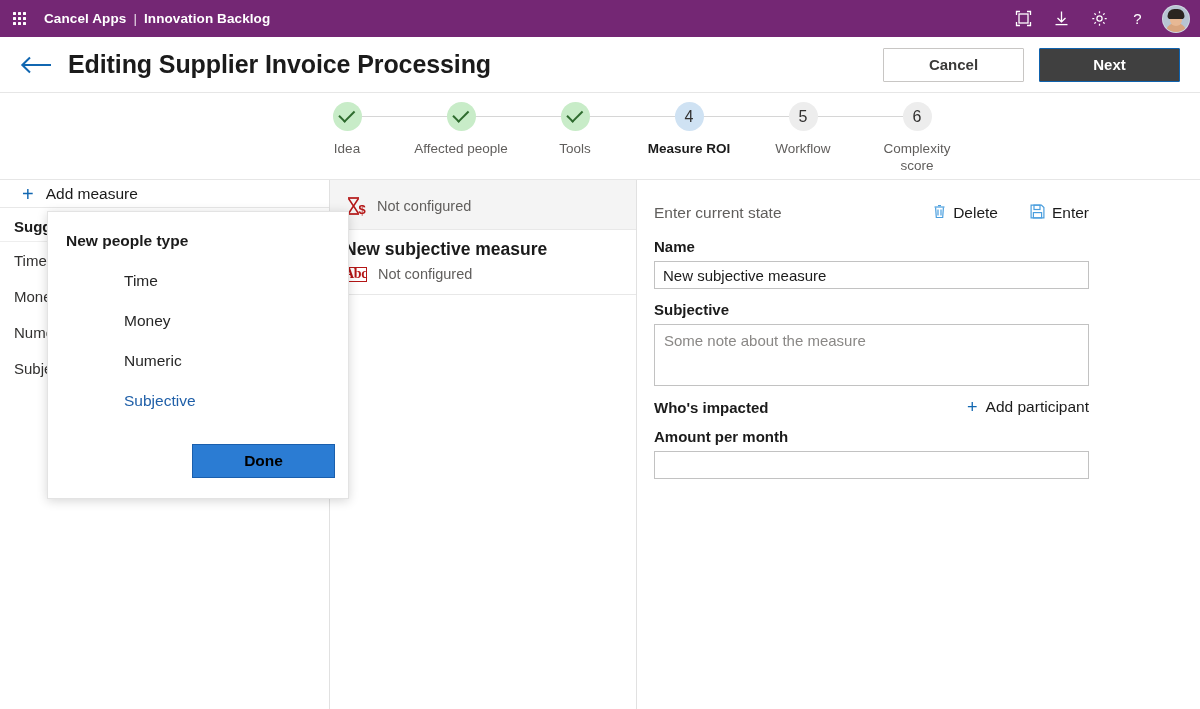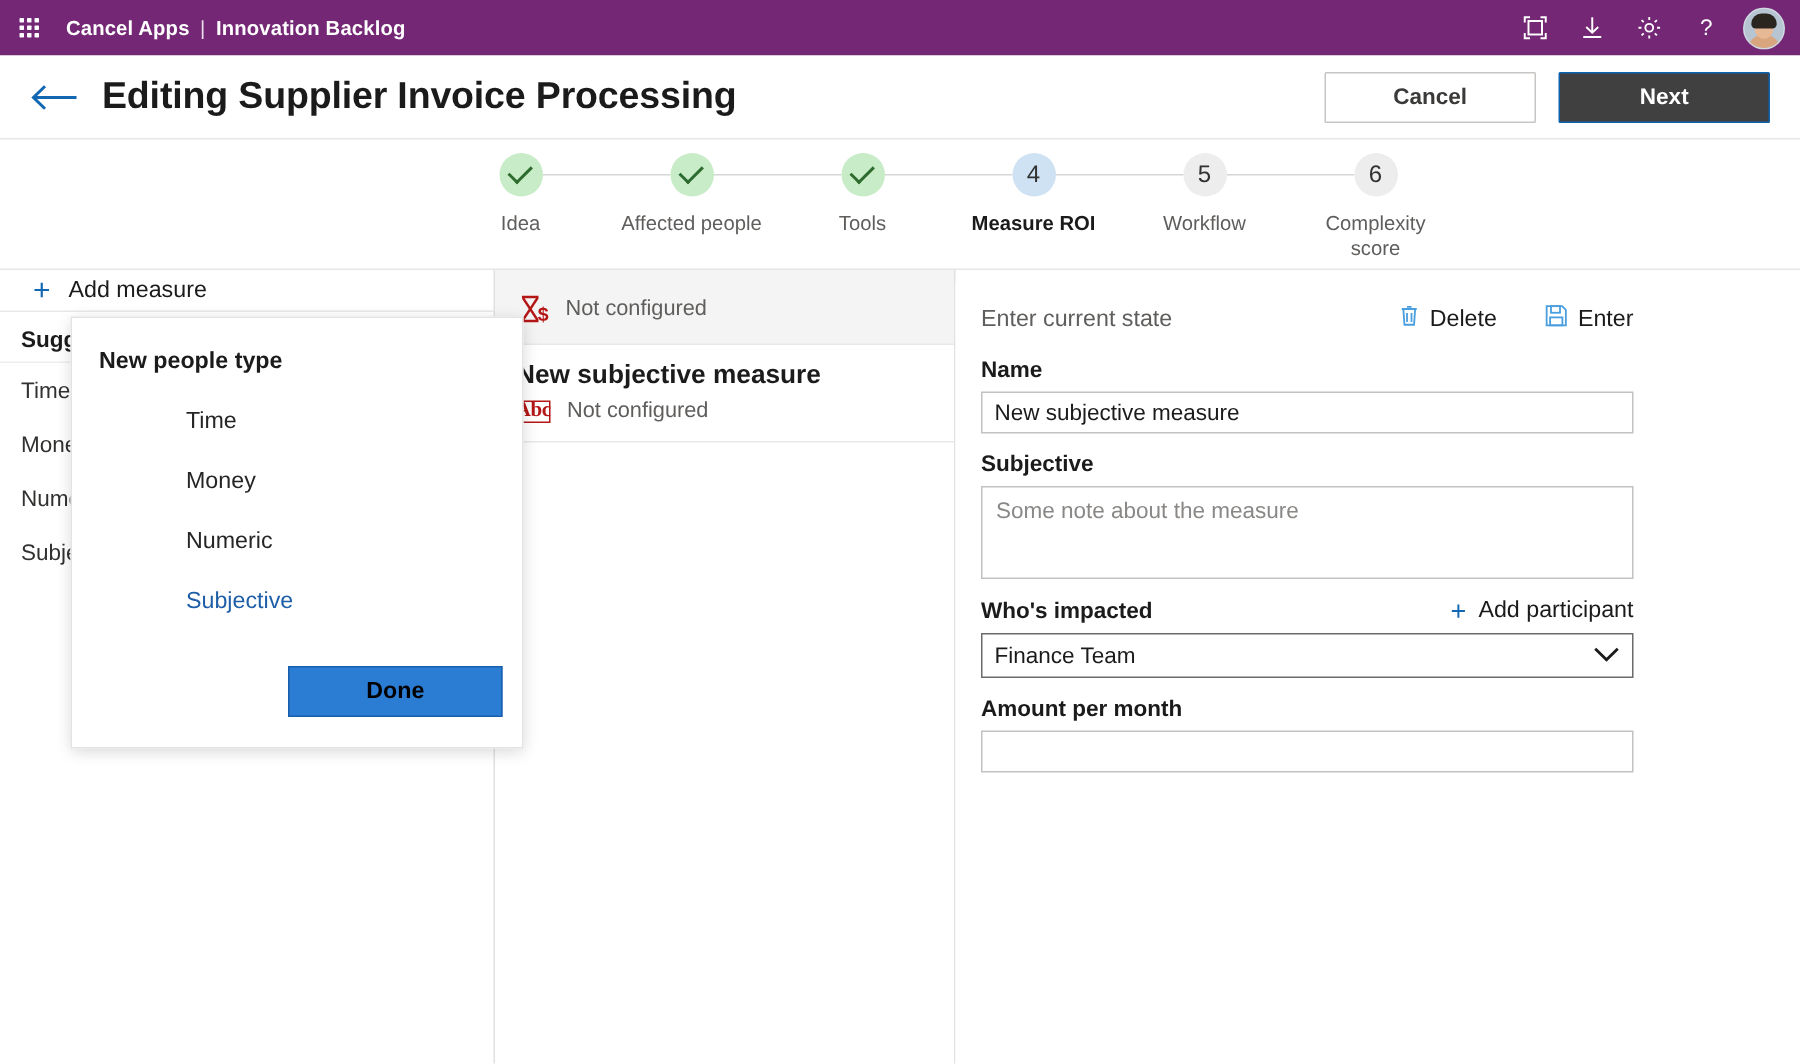--- a/index.html
+++ b/index.html
@@ -402,28 +402,20 @@
   <div class="field-label">Subjective</div>
   <div class="textarea">Some note about the measure</div>
 
   <div class="field-row">
     <span class="field-label">Who's impacted</span>
     <span class="add-participant">
       <span class="plus">+</span>
       <span class="lbl">Add participant</span>
     </span>
   </div>
-  <div class="select">
-    <span>Finance Team</span>
-    <span class="chev">
-      <svg width="18" height="11" viewBox="0 0 18 11">
-          <path d="M1.5 1.5L9 8.8l7.5-7.3" fill="none" stroke="#1b1b1b" stroke-width="1.9"></path>
-        </svg>
-    </span>
-  </div>
 
   <div class="field-label">Amount per month</div>
   <div class="input"></div>
 </div>
 
 <div class="popup">
   <div class="pop-title">New people type</div>
   <div class="opt">Time</div>
   <div class="opt">Money</div>
   <div class="opt">Numeric</div>

